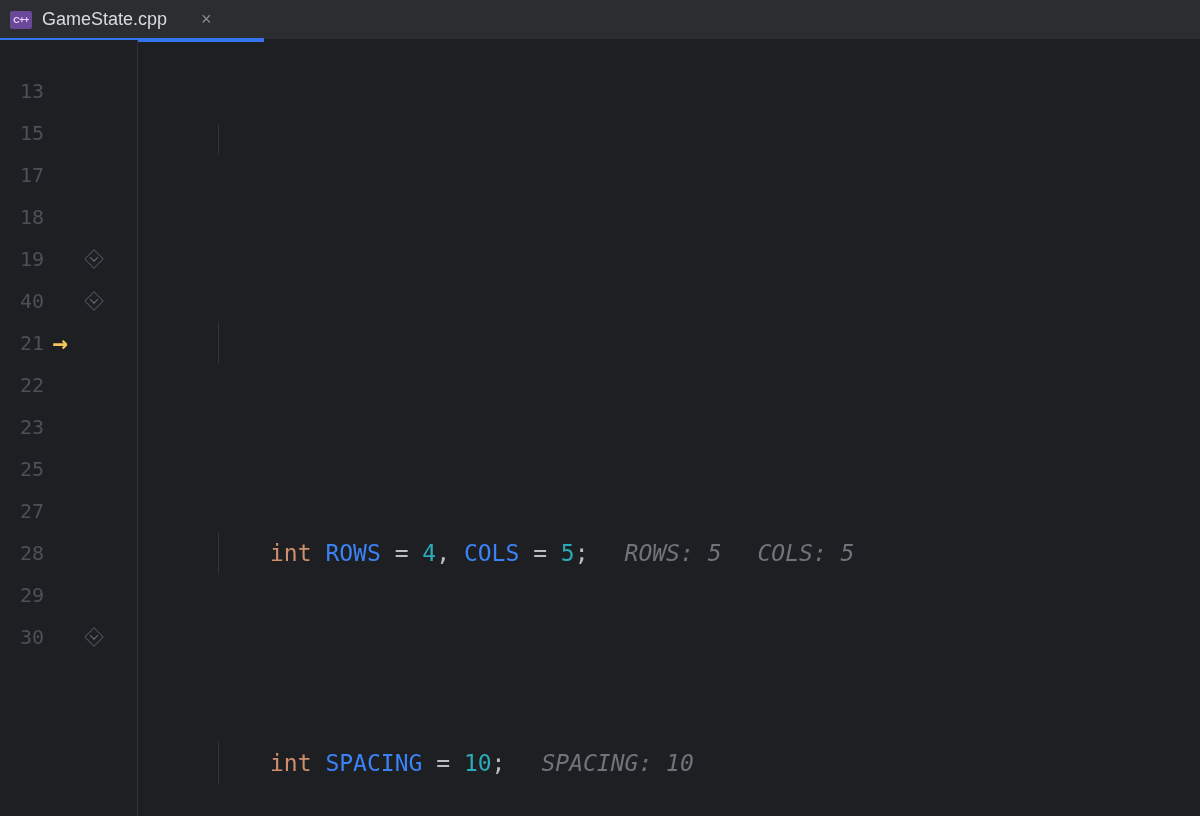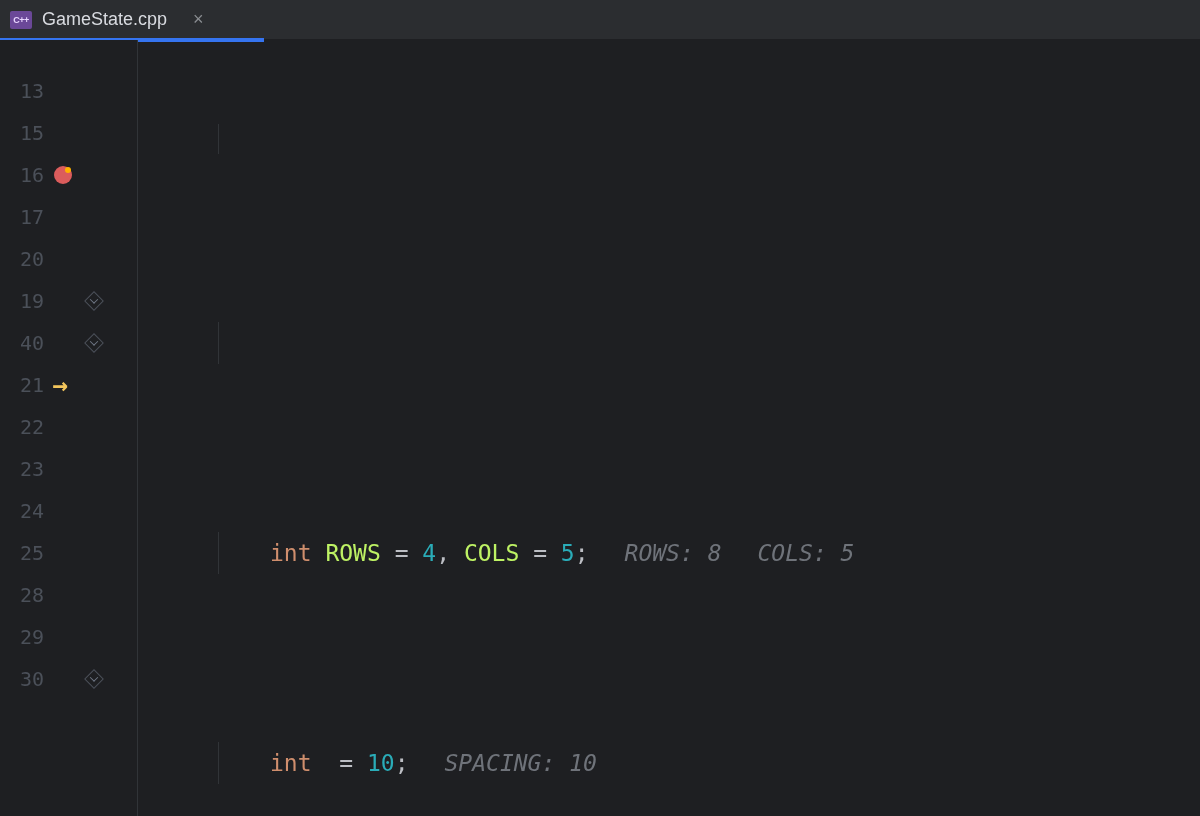--- a/index.html
+++ b/index.html
@@ -18,21 +18,21 @@
     width: 22px; height: 18px; margin-left: 10px; margin-right: 10px;
     background: #6b4898; border-radius: 2px; position: relative; display: flex;
     align-items: center; justify-content: center;
   }
   .file-icon::after {
     content: "C++"; color: #e8d5ff; font-size: 9px; font-weight: 700;
     font-family: sans-serif; letter-spacing: -0.5px;
   }
   .tab-title {
     color: #d9dbe0; font-family: -apple-system, "Segoe UI", sans-serif;
-    font-size: 18px; margin-right: 26px;
+    font-size: 18px; margin-right: 34px;
   }
   .tab-close {
     color: #8a8d91; font-family: sans-serif; font-size: 18px; margin-right: 16px;
     cursor: pointer;
   }
   .tab-underline {
     position: absolute; left: 0; bottom: -3px; height: 4px; width: 264px;
     background: #3574f0;
   }
 
@@ -89,21 +89,21 @@
     height: 42px; display: flex; align-items: center; position: relative;
     padding-left: 60px;
   }
   .indent-guide {
     position: absolute; top: 0; bottom: 0; width: 1px; background: #313438;
   }
   .ig1 { left: 70px; }
 
   
   .kw { color: #cf8e6d; }        
-  .id { color: #bef264; }
+  .id { color: #3b82f6; }
   .num { color: #2aacb8; }
   .op, .punct { color: #bcbec4; }    
   .hint { color: #6f737a; font-style: italic; }
   .sp2 { margin-left: 62px; }
 
   .gap { display: inline-block; width: 36px; }
 </style>
 </head>
 <body>
 
@@ -126,33 +126,26 @@
         <span class="ln">13</span>
         <span class="bp-slot"></span>
         <span class="fold-slot"></span>
       </div>
     <div class="row">
         <span class="ln">15</span>
         <span class="bp-slot"></span>
         <span class="fold-slot"></span>
       </div>
     <div class="row">
-        <span class="ln">16</span>
-        <span class="bp-slot">
-          <span class="bp"></span>
-        </span>
-        <span class="fold-slot"></span>
-      </div>
-    <div class="row">
         <span class="ln">17</span>
         <span class="bp-slot"></span>
         <span class="fold-slot"></span>
       </div>
     <div class="row">
-        <span class="ln">20</span>
+        <span class="ln">18</span>
         <span class="bp-slot"></span>
         <span class="fold-slot"></span>
       </div>
     <div class="row">
         <span class="ln">19</span>
         <span class="bp-slot"></span>
         <span class="fold-slot">
           <span class="fold-mark down"></span>
         </span>
       </div>
@@ -174,26 +167,26 @@
         <span class="ln">22</span>
         <span class="bp-slot"></span>
         <span class="fold-slot"></span>
       </div>
     <div class="row">
         <span class="ln">23</span>
         <span class="bp-slot"></span>
         <span class="fold-slot"></span>
       </div>
     <div class="row">
-        <span class="ln">24</span>
-        <span class="bp-slot"></span>
-        <span class="fold-slot"></span>
-      </div>
-    <div class="row">
         <span class="ln">25</span>
+        <span class="bp-slot"></span>
+        <span class="fold-slot"></span>
+      </div>
+    <div class="row">
+        <span class="ln">27</span>
         <span class="bp-slot"></span>
         <span class="fold-slot"></span>
       </div>
     <div class="row">
         <span class="ln">28</span>
         <span class="bp-slot"></span>
         <span class="fold-slot"></span>
       </div>
     <div class="row">
         <span class="ln">29</span>
@@ -222,30 +215,31 @@
       <span class="kw">int</span><span> </span>
       <span class="id">ROWS</span>
       <span class="op"> = </span>
       <span class="num">4</span>
       <span class="punct">, </span>
       <span class="id">COLS</span>
       <span class="op"> = </span>
       <span class="num">5</span>
       <span class="punct">;</span>
       <span class="gap"></span>
-      <span class="hint">ROWS: 8</span>
+      <span class="hint">ROWS: 5</span>
       <span class="gap"></span>
       <span class="hint">COLS: 5</span>
     </div>
 
     
     <div class="code-line">
       <span class="indent-guide ig1"></span>
       <span class="sp2"></span>
       <span class="kw">int</span><span> </span>
+      <span class="id">SPACING</span>
       <span class="op"> = </span>
       <span class="num">10</span>
       <span class="punct">;</span>
       <span class="gap"></span>
       <span class="hint">SPACING: 10</span>
     </div>
 
     
     
 

